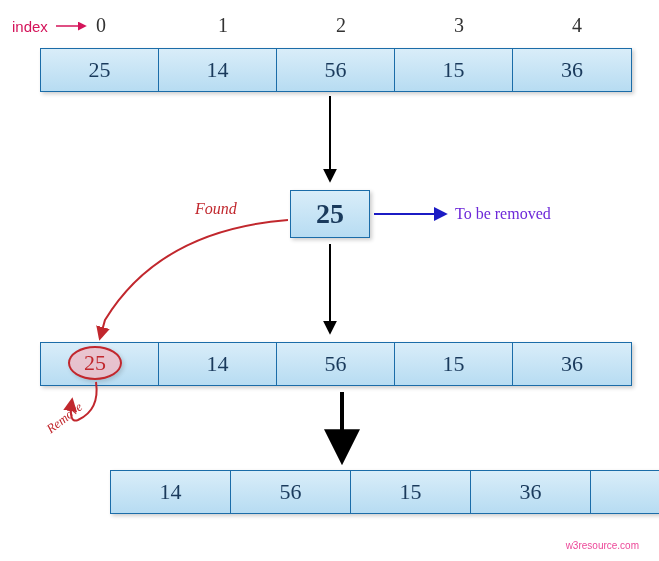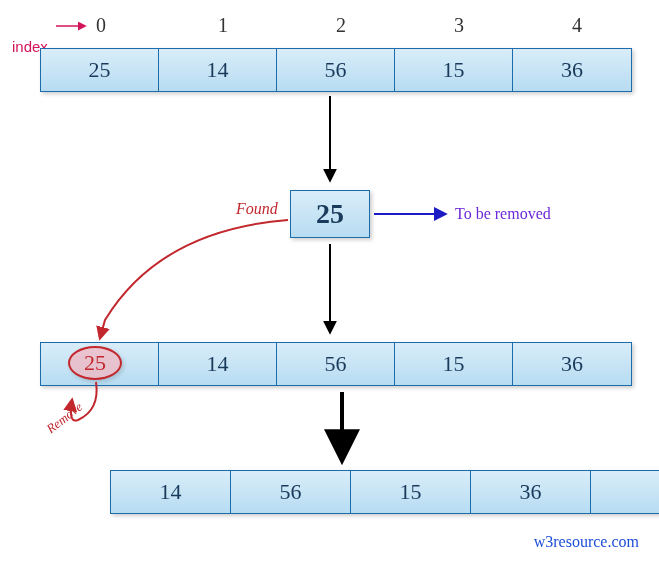--- a/index.html
+++ b/index.html
@@ -62,23 +62,23 @@
   }
   .text-note {
     position: absolute;
     font-size: 16px;
     font-family: Georgia, serif;
   }
   .red { color: #c1272d; }
   .purple { color: #6d28d9; }
   .watermark {
     position: absolute;
-    font-size: 16px;
-    color: #1d4ed8;
-    font-family: Liberation Serif, serif;
+    font-size: 10px;
+    color: #ec4899;
+    font-family: Liberation Sans, sans-serif;
   }
   .ellipse-highlight {
     position: absolute;
     width: 54px;
     height: 34px;
     border: 2px solid #c1272d;
     background: rgba(244, 180, 190, 0.7);
     border-radius: 50%;
     display: flex;
     align-items: center;
@@ -92,21 +92,21 @@
     left: 0; top: 0;
     width: 659px; height: 561px;
     pointer-events: none;
   }
 </style>
 </head>
 <body>
 
 <div class="canvas">
 
-  <span class="index-label" style="left:12px; top:18px;margin-top:20px;">index</span>
+  <span class="index-label" style="left:12px; top:18px;">index</span>
 
   <span class="idx-num" style="left:96px; top:14px;">0</span>
   <span class="idx-num" style="left:218px; top:14px;">1</span>
   <span class="idx-num" style="left:336px; top:14px;">2</span>
   <span class="idx-num" style="left:454px; top:14px;">3</span>
   <span class="idx-num" style="left:572px; top:14px;">4</span>
 
   <div class="array-row row-wide" style="left:40px; top:48px;">
     <div class="cell">25</div>
     <div class="cell">14</div>
@@ -114,21 +114,21 @@
     <div class="cell">15</div>
     <div class="cell">36</div>
   </div>
 
   <div class="single-box" style="left:290px; top:190px;">
     <span>25</span>
   </div>
 
   <span class="text-note purple" style="left:455px; top:205px;">To be removed</span>
 
-  <span class="text-note red" style="left:195px; top:200px; font-style:italic;margin-left:41px;">Found</span>
+  <span class="text-note red" style="left:195px; top:200px; font-style:italic;">Found</span>
 
   <div class="array-row row-med" style="left:40px; top:342px;">
     <div class="cell"></div>
     <div class="cell">14</div>
     <div class="cell">56</div>
     <div class="cell">15</div>
     <div class="cell">36</div>
   </div>
 
   <div class="ellipse-highlight" style="left:68px; top:346px;">

